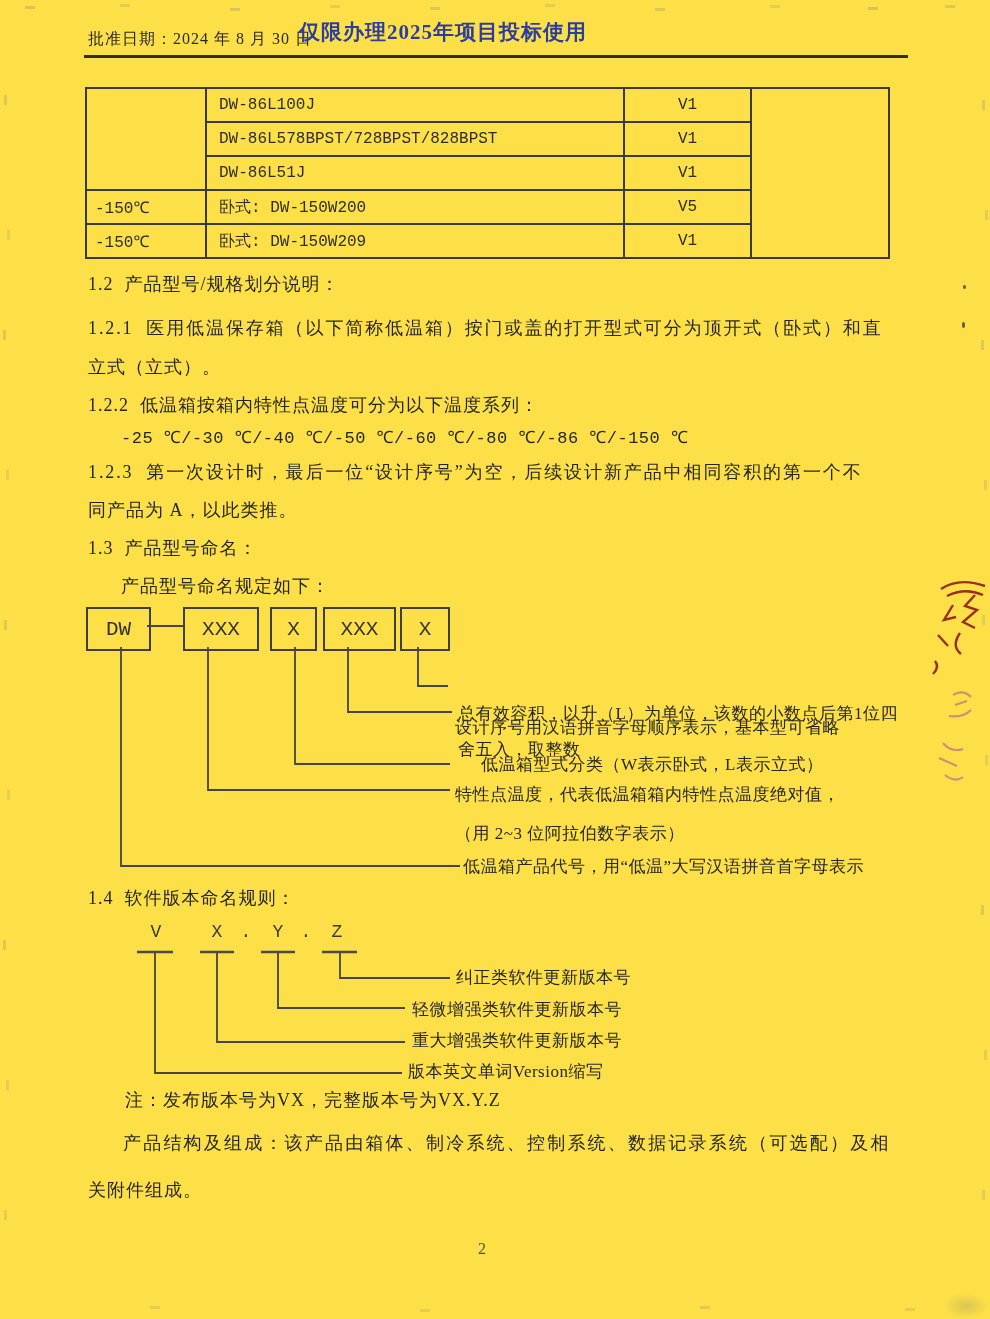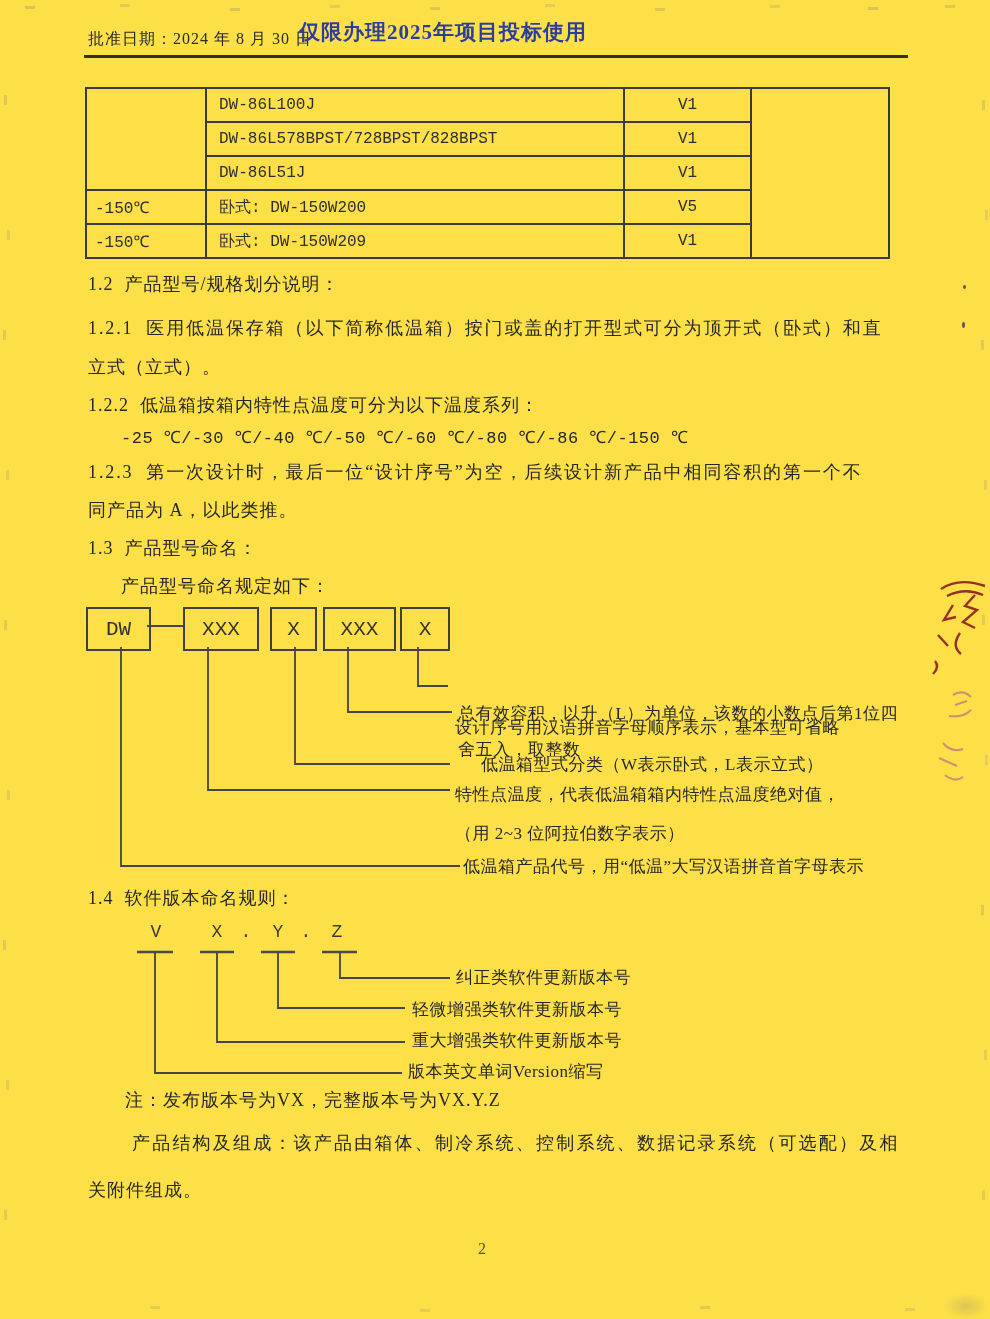--- a/index.html
+++ b/index.html
@@ -131,21 +131,21 @@
   <span class="vtok" style="left:278px;top:922px;">Y</span>
   <span class="vtok" style="left:306px;top:922px;">.</span>
   <span class="vtok" style="left:337px;top:922px;">Z</span>
 
   <div class="abs ann" style="left:456px;top:968px;">纠正类软件更新版本号</div>
   <div class="abs ann" style="left:412px;top:1000px;">轻微增强类软件更新版本号</div>
   <div class="abs ann" style="left:412px;top:1031px;">重大增强类软件更新版本号</div>
   <div class="abs ann" style="left:408px;top:1062px;">版本英文单词Version缩写</div>
 
   <div class="abs cjk" style="left:125px;top:1090px;">注：发布版本号为VX，完整版本号为VX.Y.Z</div>
-  <div class="abs cjk stretch22" style="left:132px;top:1133px;">产品结构及组成：该产品由箱体、制冷系统、控制系统、数据记录系统（可选配）及相</div>
+  <div class="abs cjk stretch22" style="left:123px;top:1133px;">产品结构及组成：该产品由箱体、制冷系统、控制系统、数据记录系统（可选配）及相</div>
   <div class="abs cjk" style="left:88px;top:1172px;margin-top:8px;">关附件组成。</div>
 
   <div class="abs pageno" style="left:478px;top:1240px;">2</div>
 
   <svg class="overlay" width="990" height="1319" viewBox="0 0 990 1319">
     <g stroke="#454545" stroke-width="1.8" fill="none">
 
       <path d="M147 626 H183"></path>
 
       <path d="M121 647 V866 H460"></path>

